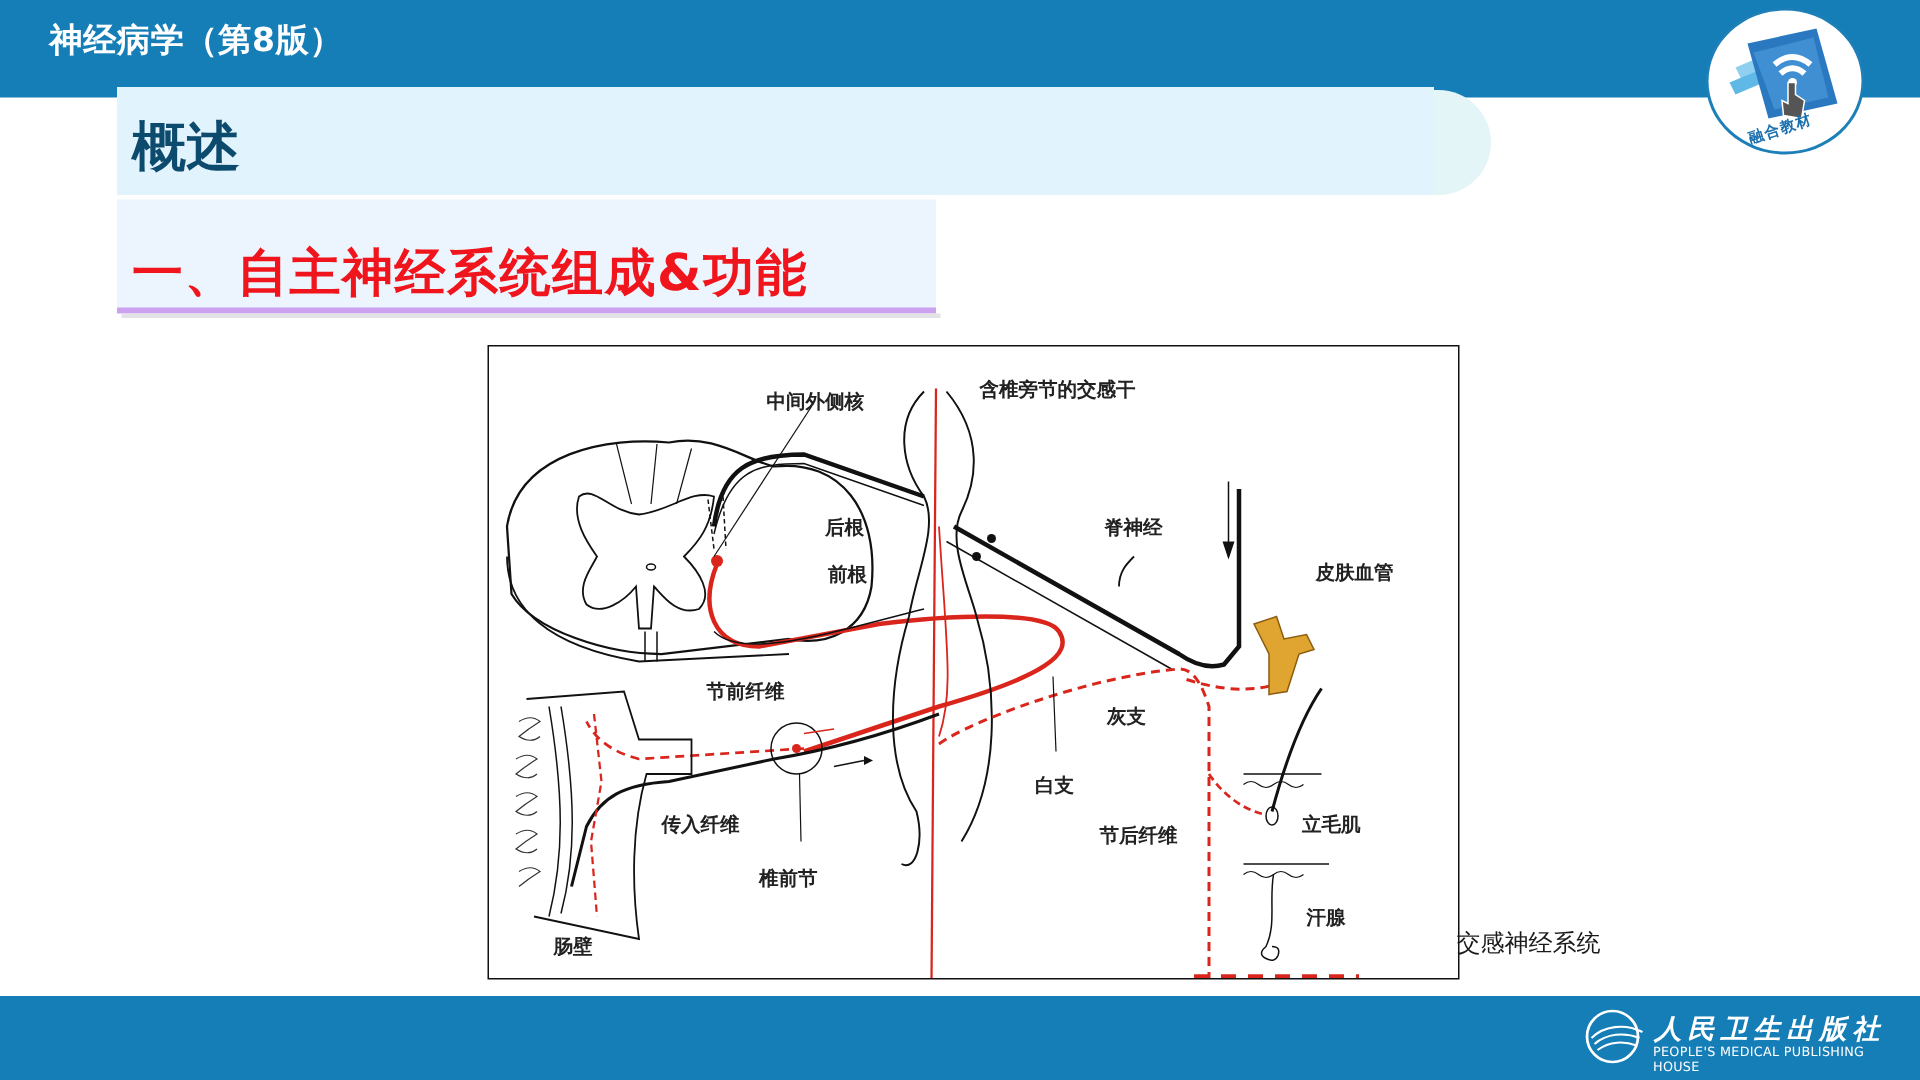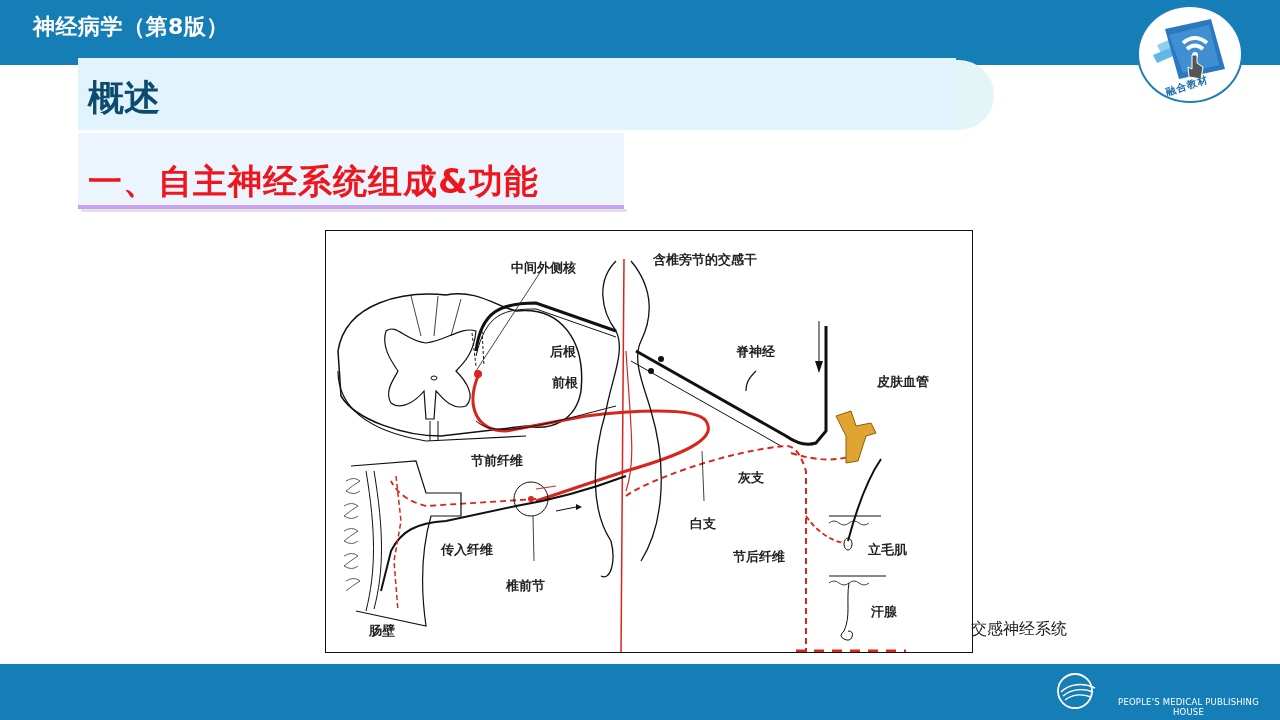--- a/index.html
+++ b/index.html
@@ -78,21 +78,20 @@
     position: absolute; left: 1055px; top: 672px; width: 220px; height: 40px;
   }
   .publisher-cn {
     position: absolute; left: 48px; top: 2px; color: #fff; font-size: 18px;
     font-weight: bold; letter-spacing: 4px; font-style: italic;
     font-family: "DejaVu Serif", serif;
   }
   .publisher-en {
     position: absolute; left: 47px; top: 25px; color: #fff; font-size: 8.5px;
     letter-spacing: 0.2px;
-    text-align: center;
   }
 </style>
 </head>
 <body>
 
 <div class="top-bar">
   <div class="book-title">神经病学（第8版）</div>
 </div>
 
 <div class="logo-badge">
@@ -211,14 +210,15 @@
 </div>
 
 <div class="caption">交感神经系统</div>
 
 <div class="bottom-bar"></div>
 <div class="publisher">
   <svg width="44" height="38" viewBox="0 0 44 38" style="position:absolute;left:0;top:0;">
     <circle cx="20" cy="19" r="17" fill="none" stroke="#fff" stroke-width="1.8"></circle>
     <path d="M6 20 C14 12 28 10 40 16 M8 24 C16 17 28 16 38 20 M10 28 C18 22 28 22 36 25" fill="none" stroke="#fff" stroke-width="1.4"></path>
   </svg>
+  <div class="publisher-cn">人民卫生出版社</div>
   <div class="publisher-en">PEOPLE'S MEDICAL PUBLISHING HOUSE</div>
 </div>
 
 </body></html>

